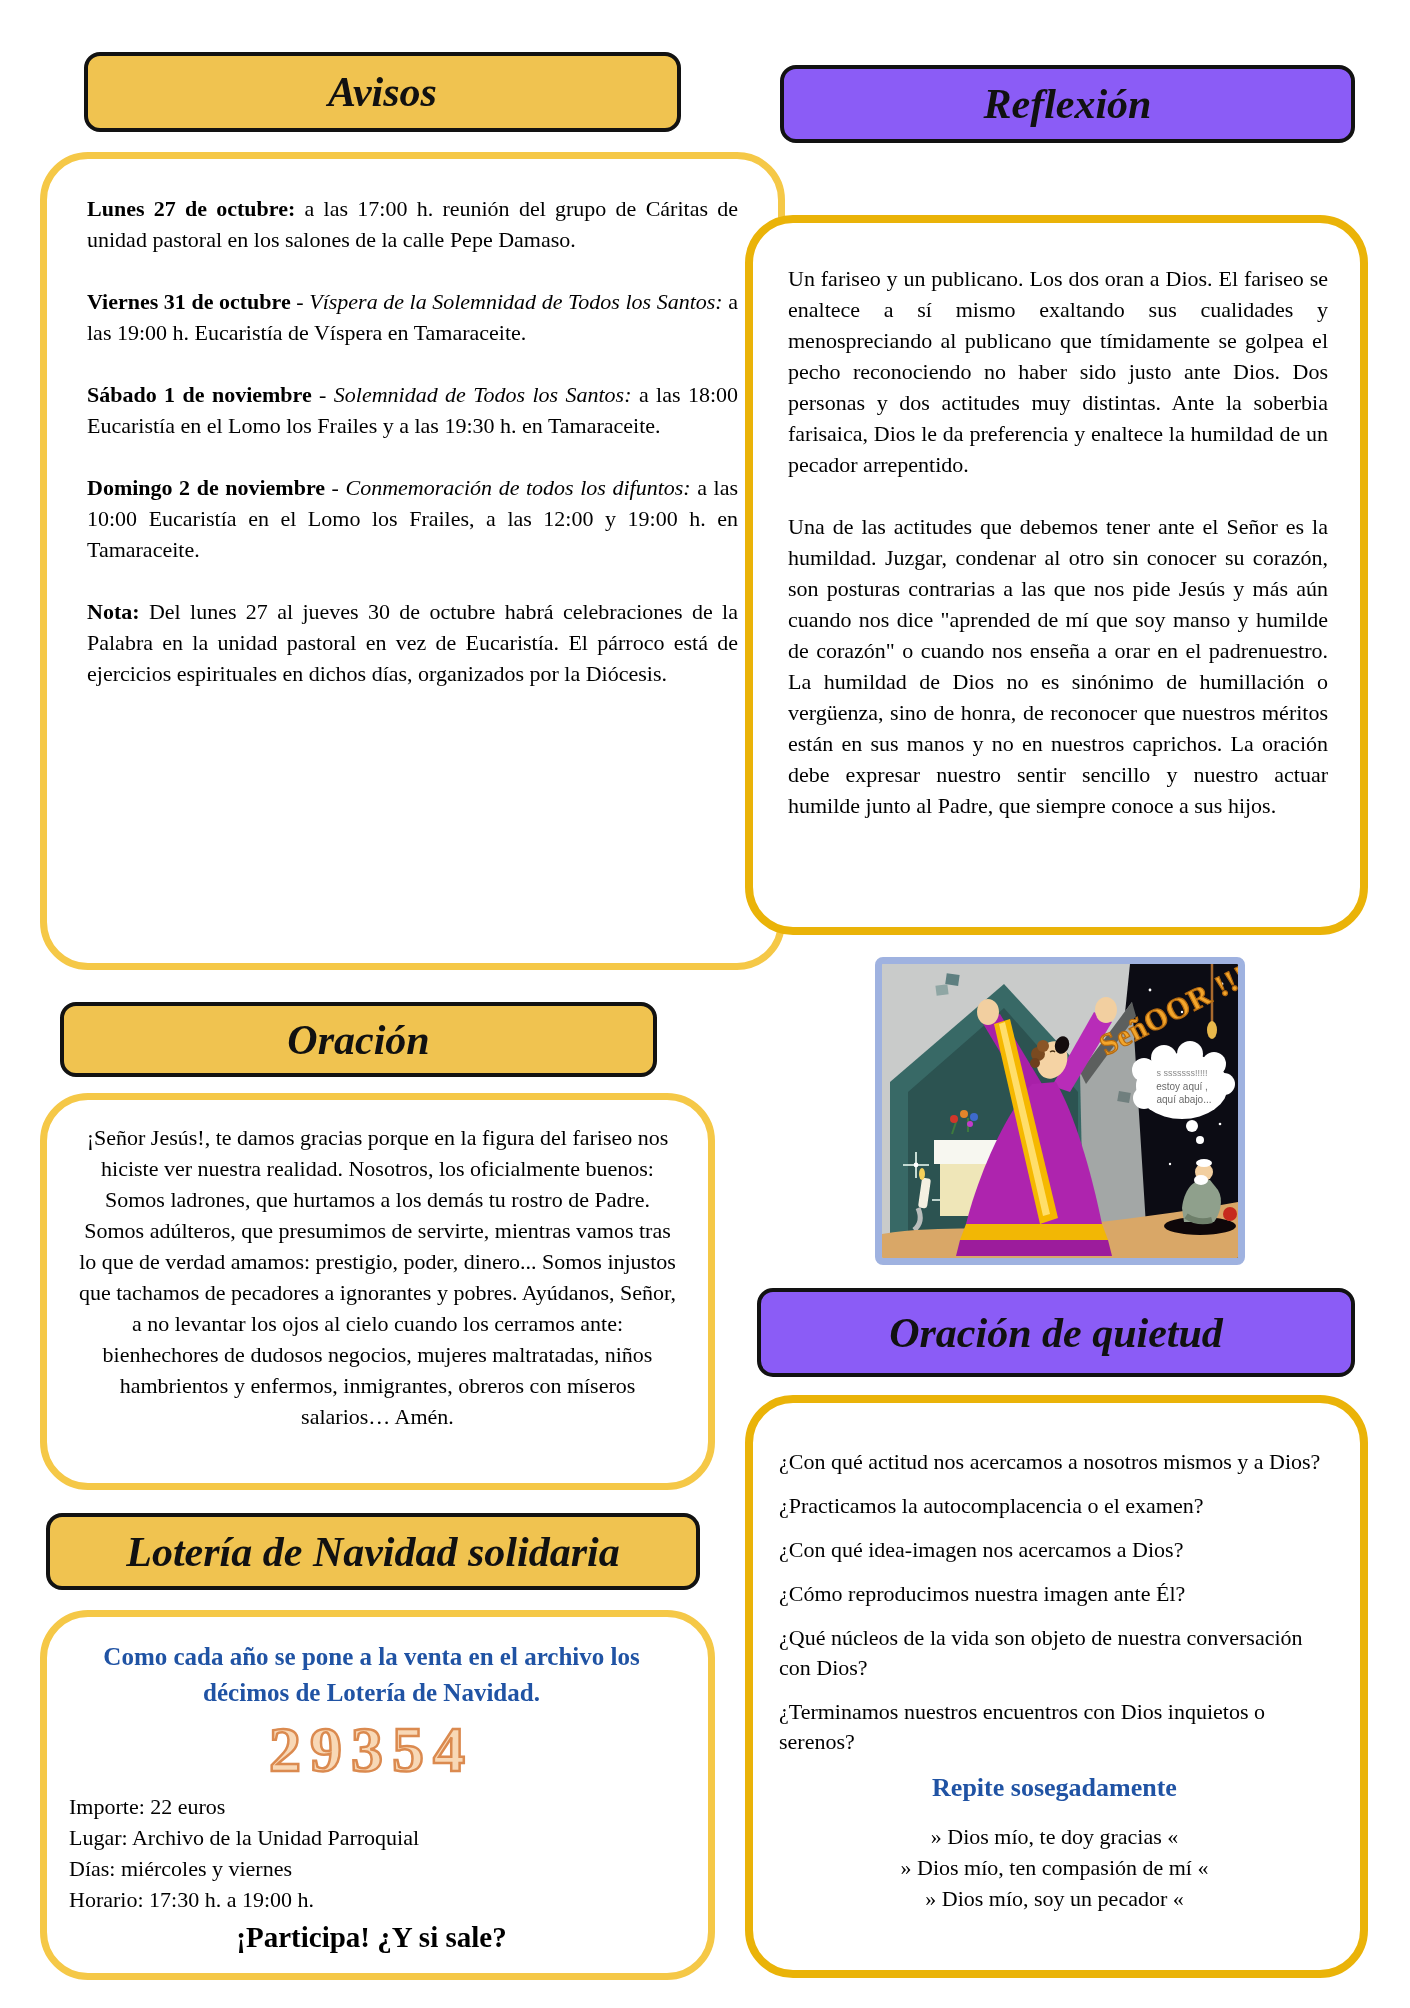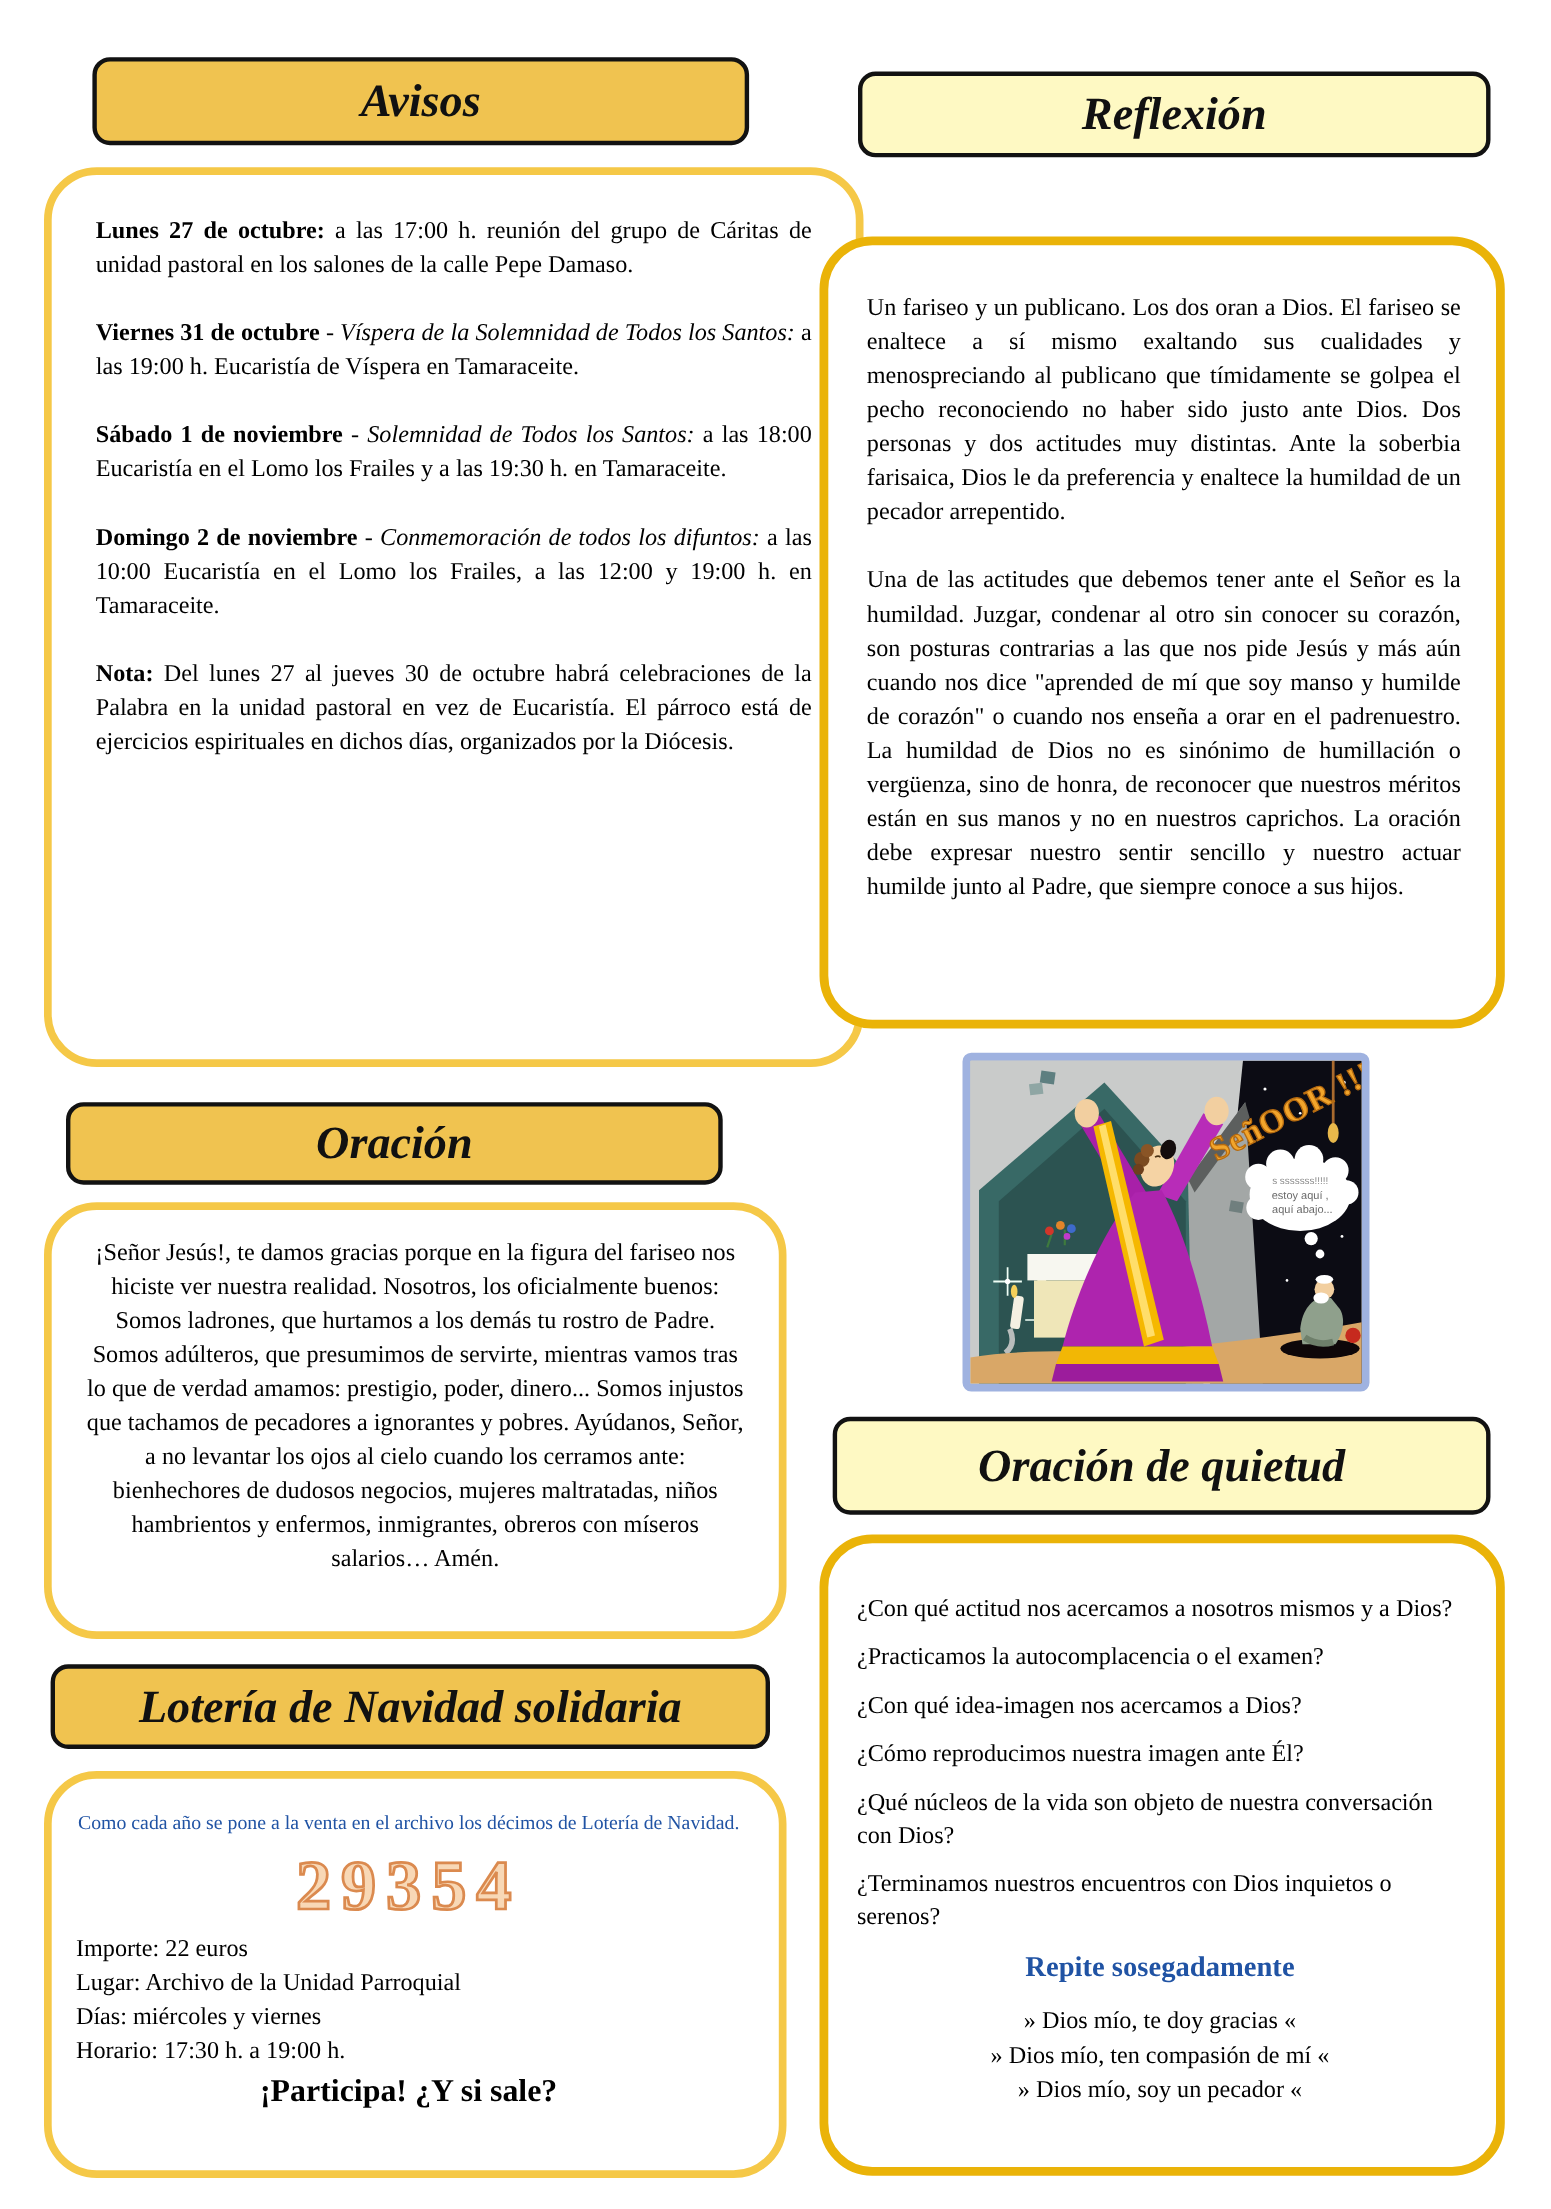--- a/index.html
+++ b/index.html
@@ -2,33 +2,33 @@
 <html><head>
 <meta charset="utf-8">
 <style>
   html,body{margin:0;padding:0;background:#ffffff;}
   .page{position:relative;width:1410px;height:2008px;background:#ffffff;overflow:hidden;
         font-family:"Liberation Serif","DejaVu Serif",serif;color:#000;}
   .hdr{position:absolute;box-sizing:border-box;border:4px solid #121212;border-radius:16px;
        display:flex;align-items:center;justify-content:center;
        font-style:italic;font-weight:bold;font-size:42px;color:#111;}
   .hdr.gold{background:#F0C350;}
-  .hdr.blue{background:#fef9c3;}
+  .hdr.blue{background:#8b5cf6;}
   .cbox{position:absolute;box-sizing:border-box;border-radius:48px;background:#fff;}
   .cbox.yellow{border:7px solid #F5C847;}
   .cbox.blue{border:8px solid #eab308;}
   .bodytxt{font-size:22px;line-height:31px;}
   .just{text-align:justify;}
   .para{margin:0 0 31px 0;}
   .para:last-child{margin-bottom:0;}
   #box-avisos{padding:34px 40px 20px 40px;}
   #box-reflexion{padding:40px 32px 20px 35px;}
   #box-oracion{padding:22px 26px;text-align:center;}
   #box-loteria{padding:22px 30px 14px 18px;}
-  .lead{color:#2053A4;font-weight:normal;font-size:18px;line-height:36px;text-align:center;margin:0 0 4px 0;}
+  .lead{color:#2053A4;font-weight:bold;font-size:25px;line-height:36px;text-align:center;margin:0 0 4px 0;}
   .big-number{font-size:64px;font-weight:bold;letter-spacing:9px;text-align:center;line-height:70px;
               color:#F8D8B6;-webkit-text-stroke:2.5px #DB8A4F;margin:0 0 6px 0;}
   .detail{font-size:22px;line-height:31px;margin-left:4px;}
   .detail .lbl{}
   .cta{color:#000000;font-weight:bold;font-size:29px;text-align:center;margin-top:6px;}
   #box-quietud{padding:44px 30px 20px 26px;}
   .q{font-size:22px;line-height:30px;margin:0 0 14px 0;}
   .repeat-heading{color:#2053A4;font-weight:bold;font-size:26px;text-align:center;margin:16px 0 18px 0;}
   .phrase{font-size:22px;line-height:31px;text-align:center;}
   .cartoon{position:absolute;box-sizing:border-box;border:7px solid #9FB2E0;border-radius:8px;

